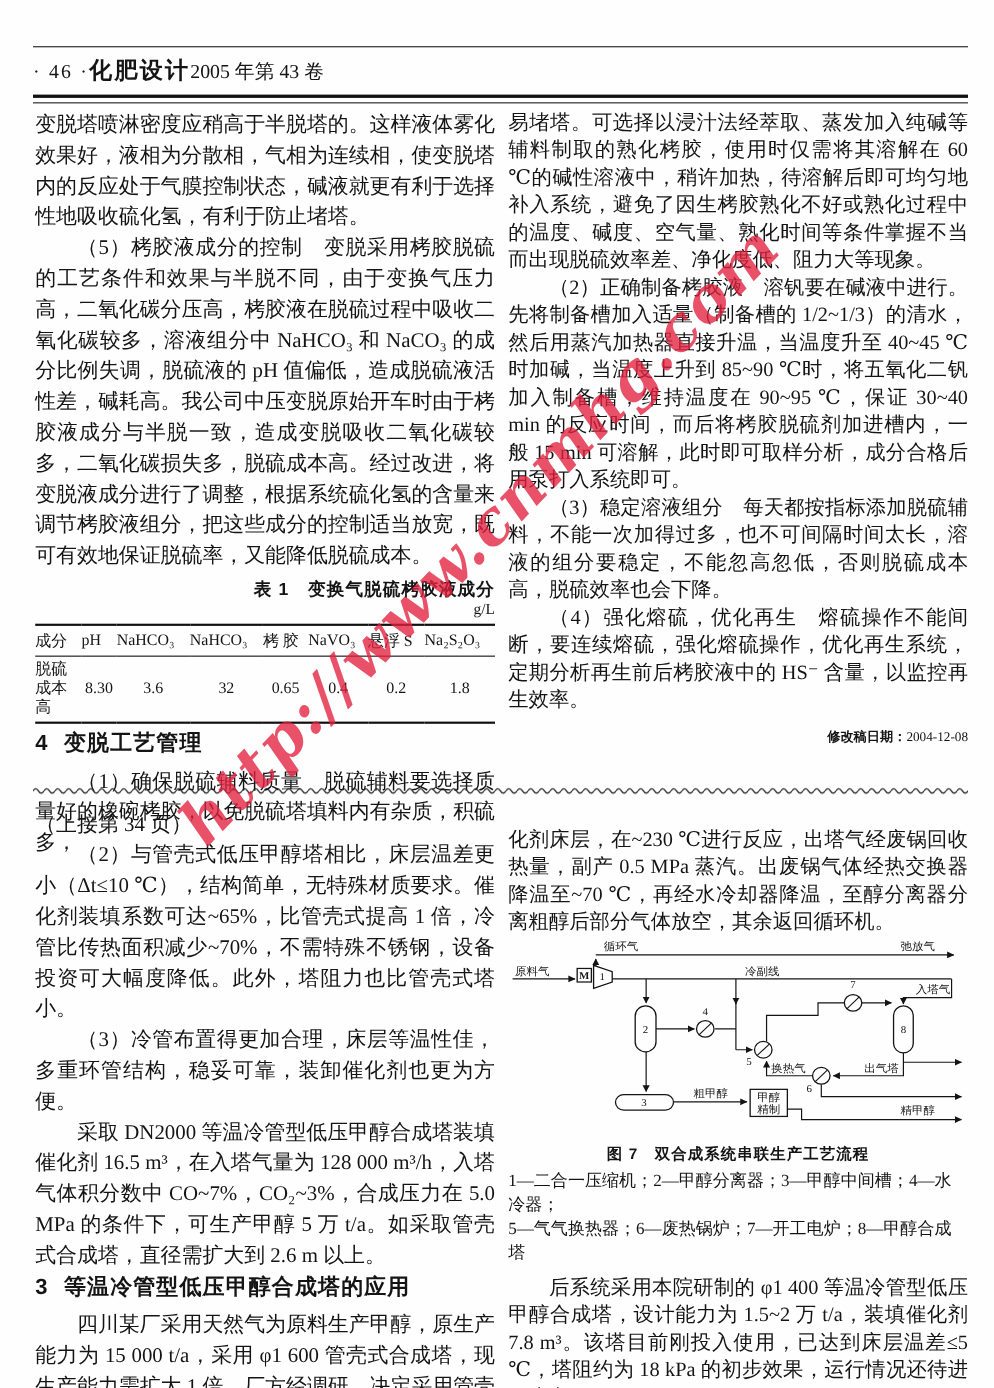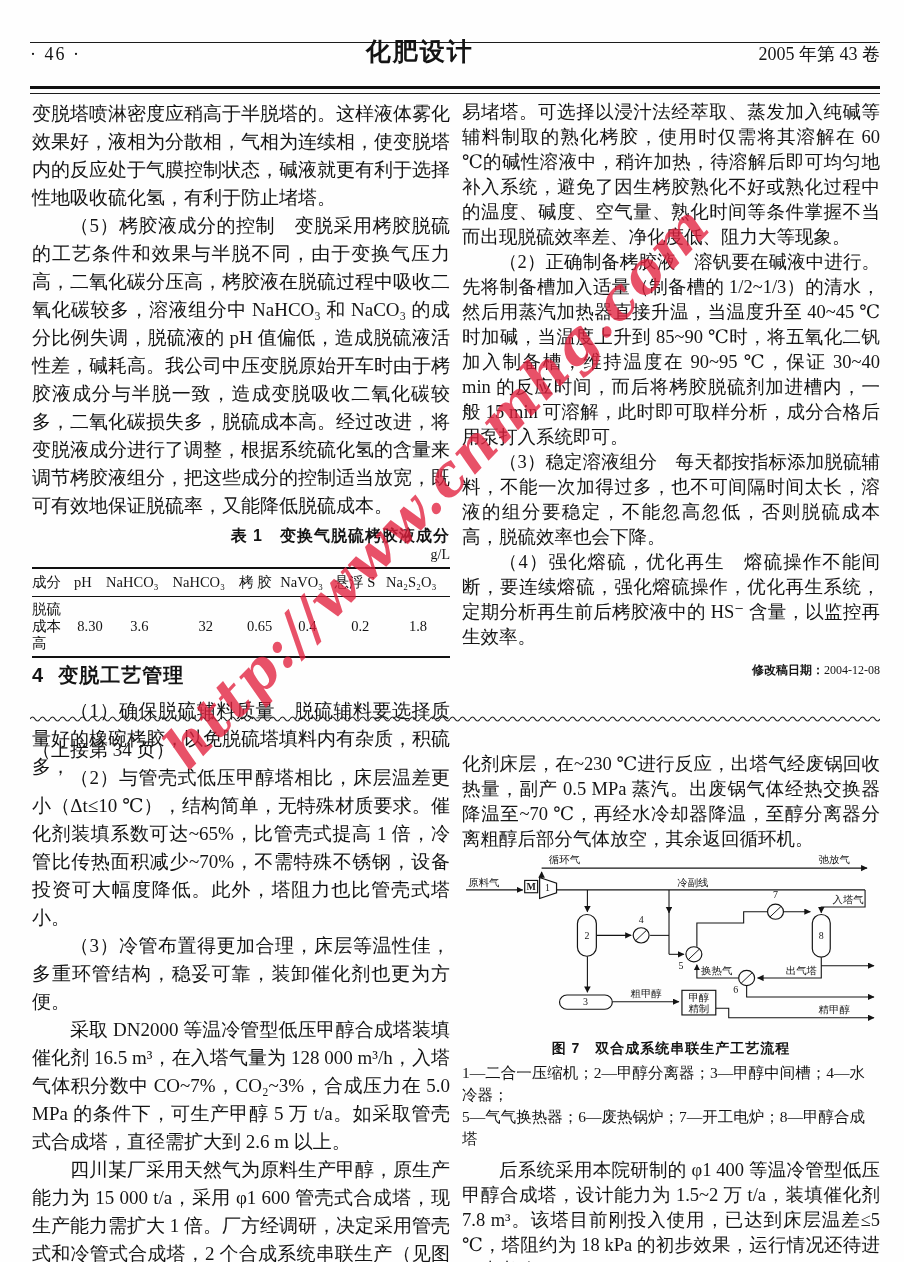--- a/index.html
+++ b/index.html
@@ -2,24 +2,24 @@
 <html><head>
 <meta charset="utf-8">
 <style>
   html,body{margin:0;padding:0;background:#e9e9e9;}
   .page{position:relative;width:904px;height:1262px;margin:0 auto;background:#fefefe;
         overflow:hidden;color:#141414;font-family:"Liberation Serif","DejaVu Serif",serif;}
   .rule{position:absolute;left:30px;right:24px;}
   .rule.thin{border-top:1.5px solid #1c1c1c;}
   .rule.thick{border-top:3px solid #111;}
   .rule.hair{border-top:1px solid #1c1c1c;}
-  .hdr{position:absolute;left:30px;right:24px;top:35px;display:flex;
-       justify-content:space-between;align-items:baseline;}
+  .hdr{position:absolute;left:30px;right:24px;top:50px;display:flex;
+       align-items:baseline;}
   .hdr .pgno{font-size:18px;letter-spacing:2px;}
-  .hdr .jrnl{font-size:25px;font-weight:bold;letter-spacing:2px;}
+  .hdr .jrnl{font-size:21px;font-weight:bold;letter-spacing:2px;}
   .hdr .iss{font-size:18px;}
   .col{position:absolute;width:418px;text-align:justify;}
   .col p{margin:0;font-size:19px;line-height:28px;}
   .ct .col p{line-height:25px;font-size:18.5px;}
   p.ind{text-indent:2em;}
   h2.sec{margin:0 0 8px 0;font-size:20px;font-weight:bold;letter-spacing:1px;
          font-family:Liberation Sans, sans-serif;}
   h2.sec .no{margin-right:14px;}
   
   .tblwrap{margin:6px 0 4px 0;}
@@ -118,20 +118,21 @@
       </pattern>
     </defs>
     <rect x="0" y="0" width="850" height="9" fill="url(#wv)"></rect>
   </svg>
 
   <div class="col" style="left:32px;top:736px;">
     <p>（上接第 34 页）</p>
     <p class="ind">（2）与管壳式低压甲醇塔相比，床层温差更小（Δt≤10 ℃），结构简单，无特殊材质要求。催化剂装填系数可达~65%，比管壳式提高 1 倍，冷管比传热面积减少~70%，不需特殊不锈钢，设备投资可大幅度降低。此外，塔阻力也比管壳式塔小。</p>
     <p class="ind">（3）冷管布置得更加合理，床层等温性佳，多重环管结构，稳妥可靠，装卸催化剂也更为方便。</p>
     <p class="ind">采取 DN2000 等温冷管型低压甲醇合成塔装填催化剂 16.5 m³，在入塔气量为 128 000 m³/h，入塔气体积分数中 CO~7%，CO₂~3%，合成压力在 5.0 MPa 的条件下，可生产甲醇 5 万 t/a。如采取管壳式合成塔，直径需扩大到 2.6 m 以上。</p>
+    <h2 class="sec"><span class="no">3</span><span>等温冷管型低压甲醇合成塔的应用</span></h2>
     <p class="ind">四川某厂采用天然气为原料生产甲醇，原生产能力为 15 000 t/a，采用 φ1 600 管壳式合成塔，现生产能力需扩大 1 倍。厂方经调研，决定采用管壳式和冷管式合成塔，2 个合成系统串联生产（见图 7），即将老系统作为前一级，其醇后气作为后一级的气源，气体经热交预热至~150 ℃后由塔进入催</p>
   </div>
 
   <div class="ct">
     <div class="col" style="left:462px;top:752px;">
       <p>化剂床层，在~230 ℃进行反应，出塔气经废锅回收热量，副产 0.5 MPa 蒸汽。出废锅气体经热交换器降温至~70 ℃，再经水冷却器降温，至醇分离器分离粗醇后部分气体放空，其余返回循环机。</p>
 
       <div class="fig">
         <svg width="418" height="180" viewBox="0 0 420 190" preserveAspectRatio="none">
           <defs>

